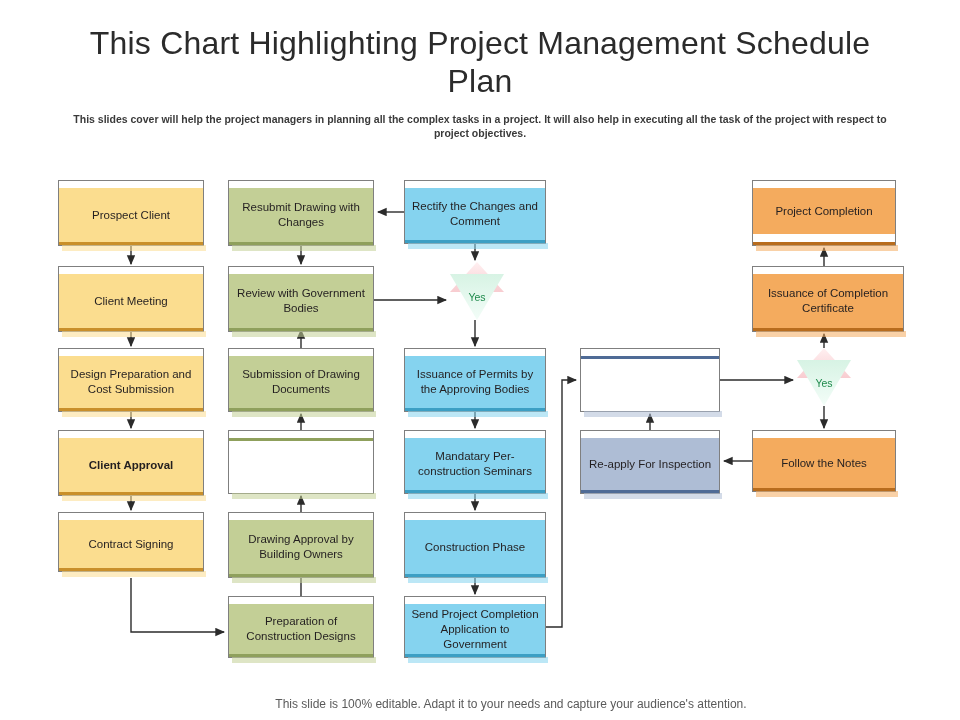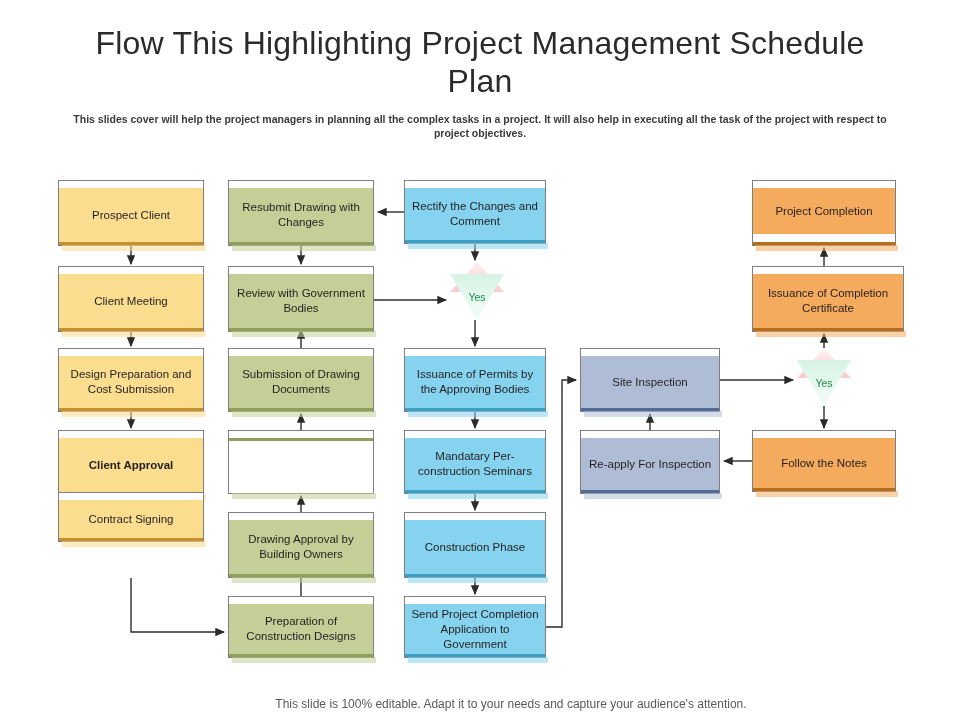--- a/index.html
+++ b/index.html
@@ -163,21 +163,21 @@
     color: #1f8a4c;
     align-items: flex-start;
     padding-top: 17px;
   }
 </style>
 </head>
 <body>
 
 <div id="slide">
 
-  <div id="title">Flow This Highlighting Project Management Schedule Plan</div>
+  <div id="title">This Chart Highlighting Project Management Schedule Plan</div>
   <div id="subtitle">This slides cover will help the project managers in planning all the complex tasks in a project. It will also help in executing all the task of the project with respect to project objectives.</div>
 
   <div id="canvas">
 
     <svg id="edges" viewBox="0 0 960 720" width="960" height="720" xmlns="http://www.w3.org/2000/svg">
       <defs>
         <marker id="ah" markerWidth="7" markerHeight="7" refX="6.2" refY="3" orient="auto" markerUnits="strokeWidth">
           <path d="M0,0 L7,3 L0,6 z" fill="#2b2b2b"></path>
         </marker>
       </defs>
@@ -238,21 +238,21 @@
         <div class="node c-yellow" style="left: 58px; top: 348px; width: 146px; height: 64px;">
           <div class="shadow"></div>
           <div class="fill">Design Preparation and Cost Submission</div>
           <div class="accent"></div>
         </div>
         <div class="node c-yellow" style="left: 58px; top: 430px; width: 146px; height: 66px; font-weight: bold;">
           <div class="shadow"></div>
           <div class="fill">Client Approval</div>
           <div class="accent"></div>
         </div>
-        <div class="node c-yellow" style="left: 58px; top: 492px; width: 146px; height: 50px;">
+        <div class="node c-yellow" style="left: 58px; top: 512px; width: 146px; height: 60px;">
           <div class="shadow"></div>
           <div class="fill">Contract Signing</div>
           <div class="accent"></div>
         </div>
         <div class="node c-green" style="left: 228px; top: 180px; width: 146px; height: 66px;">
           <div class="shadow"></div>
           <div class="fill">Resubmit Drawing with Changes</div>
           <div class="accent"></div>
         </div>
         <div class="node c-green" style="left: 228px; top: 266px; width: 146px; height: 66px;">
@@ -299,21 +299,20 @@
           <div class="fill">Construction Phase</div>
           <div class="accent"></div>
         </div>
         <div class="node c-blue" style="left: 404px; top: 596px; width: 142px; height: 62px;">
           <div class="shadow"></div>
           <div class="fill">Send Project Completion Application to Government</div>
           <div class="accent"></div>
         </div>
         <div class="node c-steel" style="left: 580px; top: 348px; width: 140px; height: 64px;">
           <div class="shadow"></div>
-          <div class="fill">Site Inspection</div>
           <div class="accent"></div>
         </div>
         <div class="node c-steel" style="left: 580px; top: 430px; width: 140px; height: 64px;">
           <div class="shadow"></div>
           <div class="fill">Re-apply For Inspection</div>
           <div class="accent"></div>
         </div>
         <div class="node c-orange" style="left: 752px; top: 180px; width: 144px; height: 66px; gap: 8px;">
           <div class="shadow"></div>
           <div class="fill">Project Completion</div>

